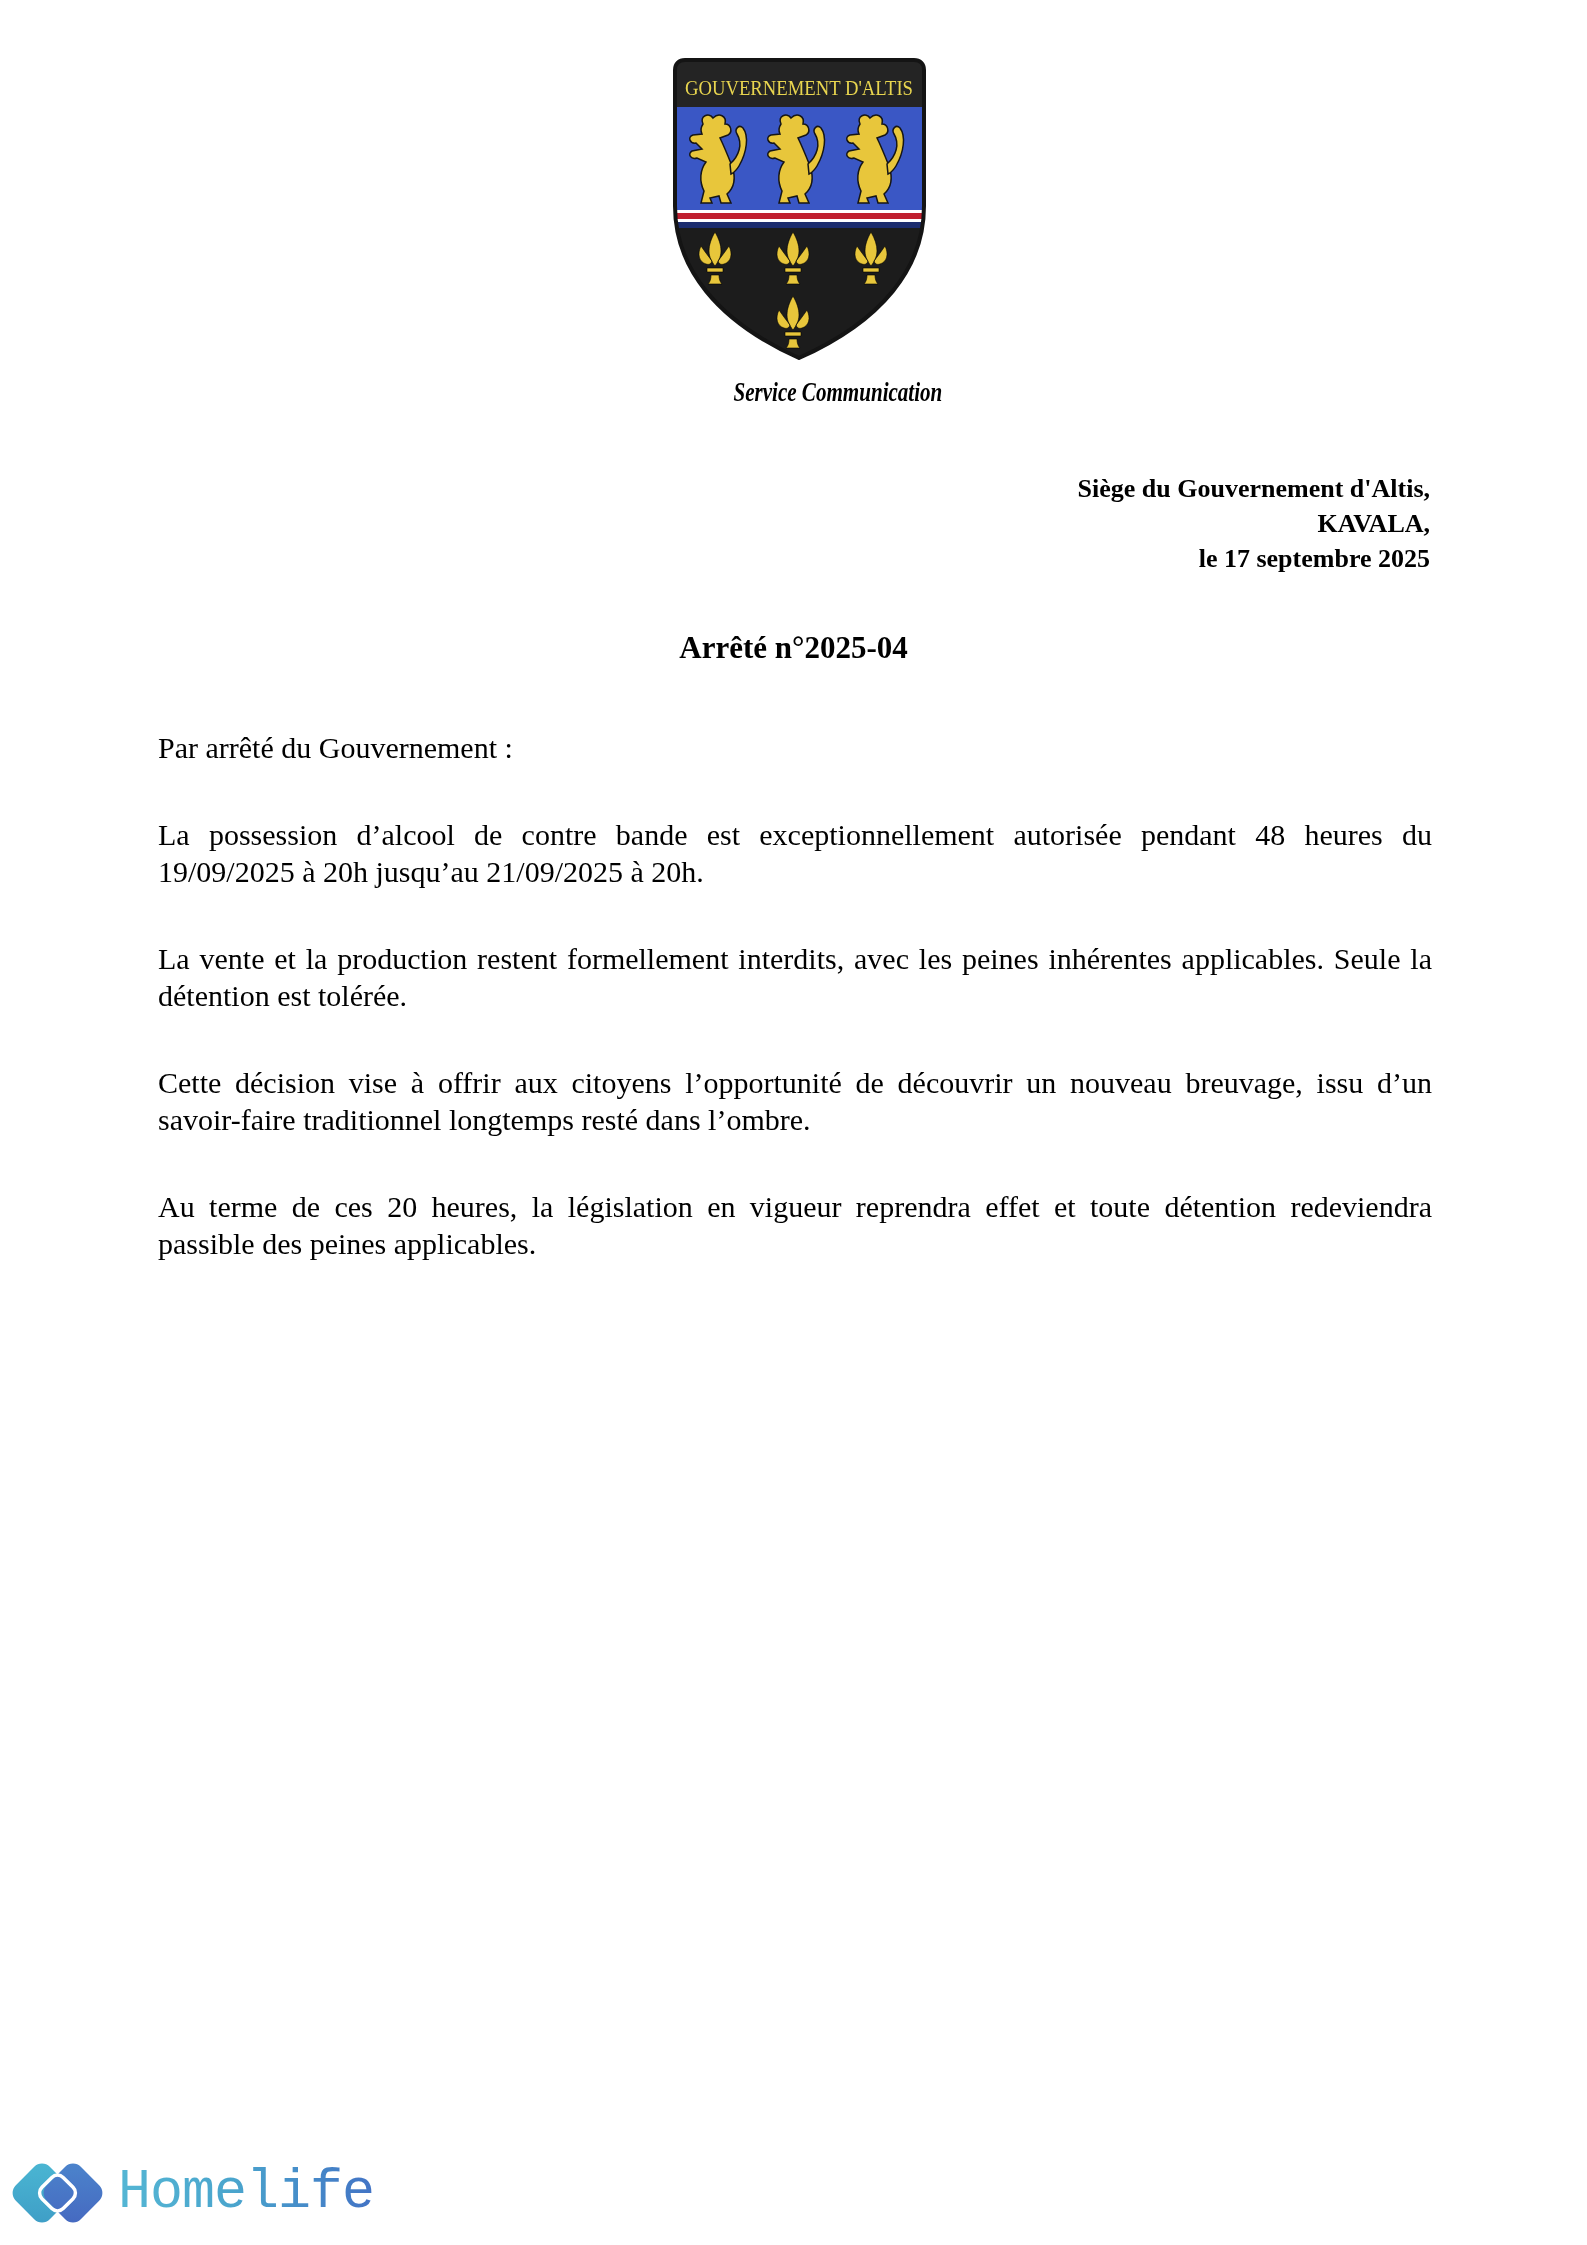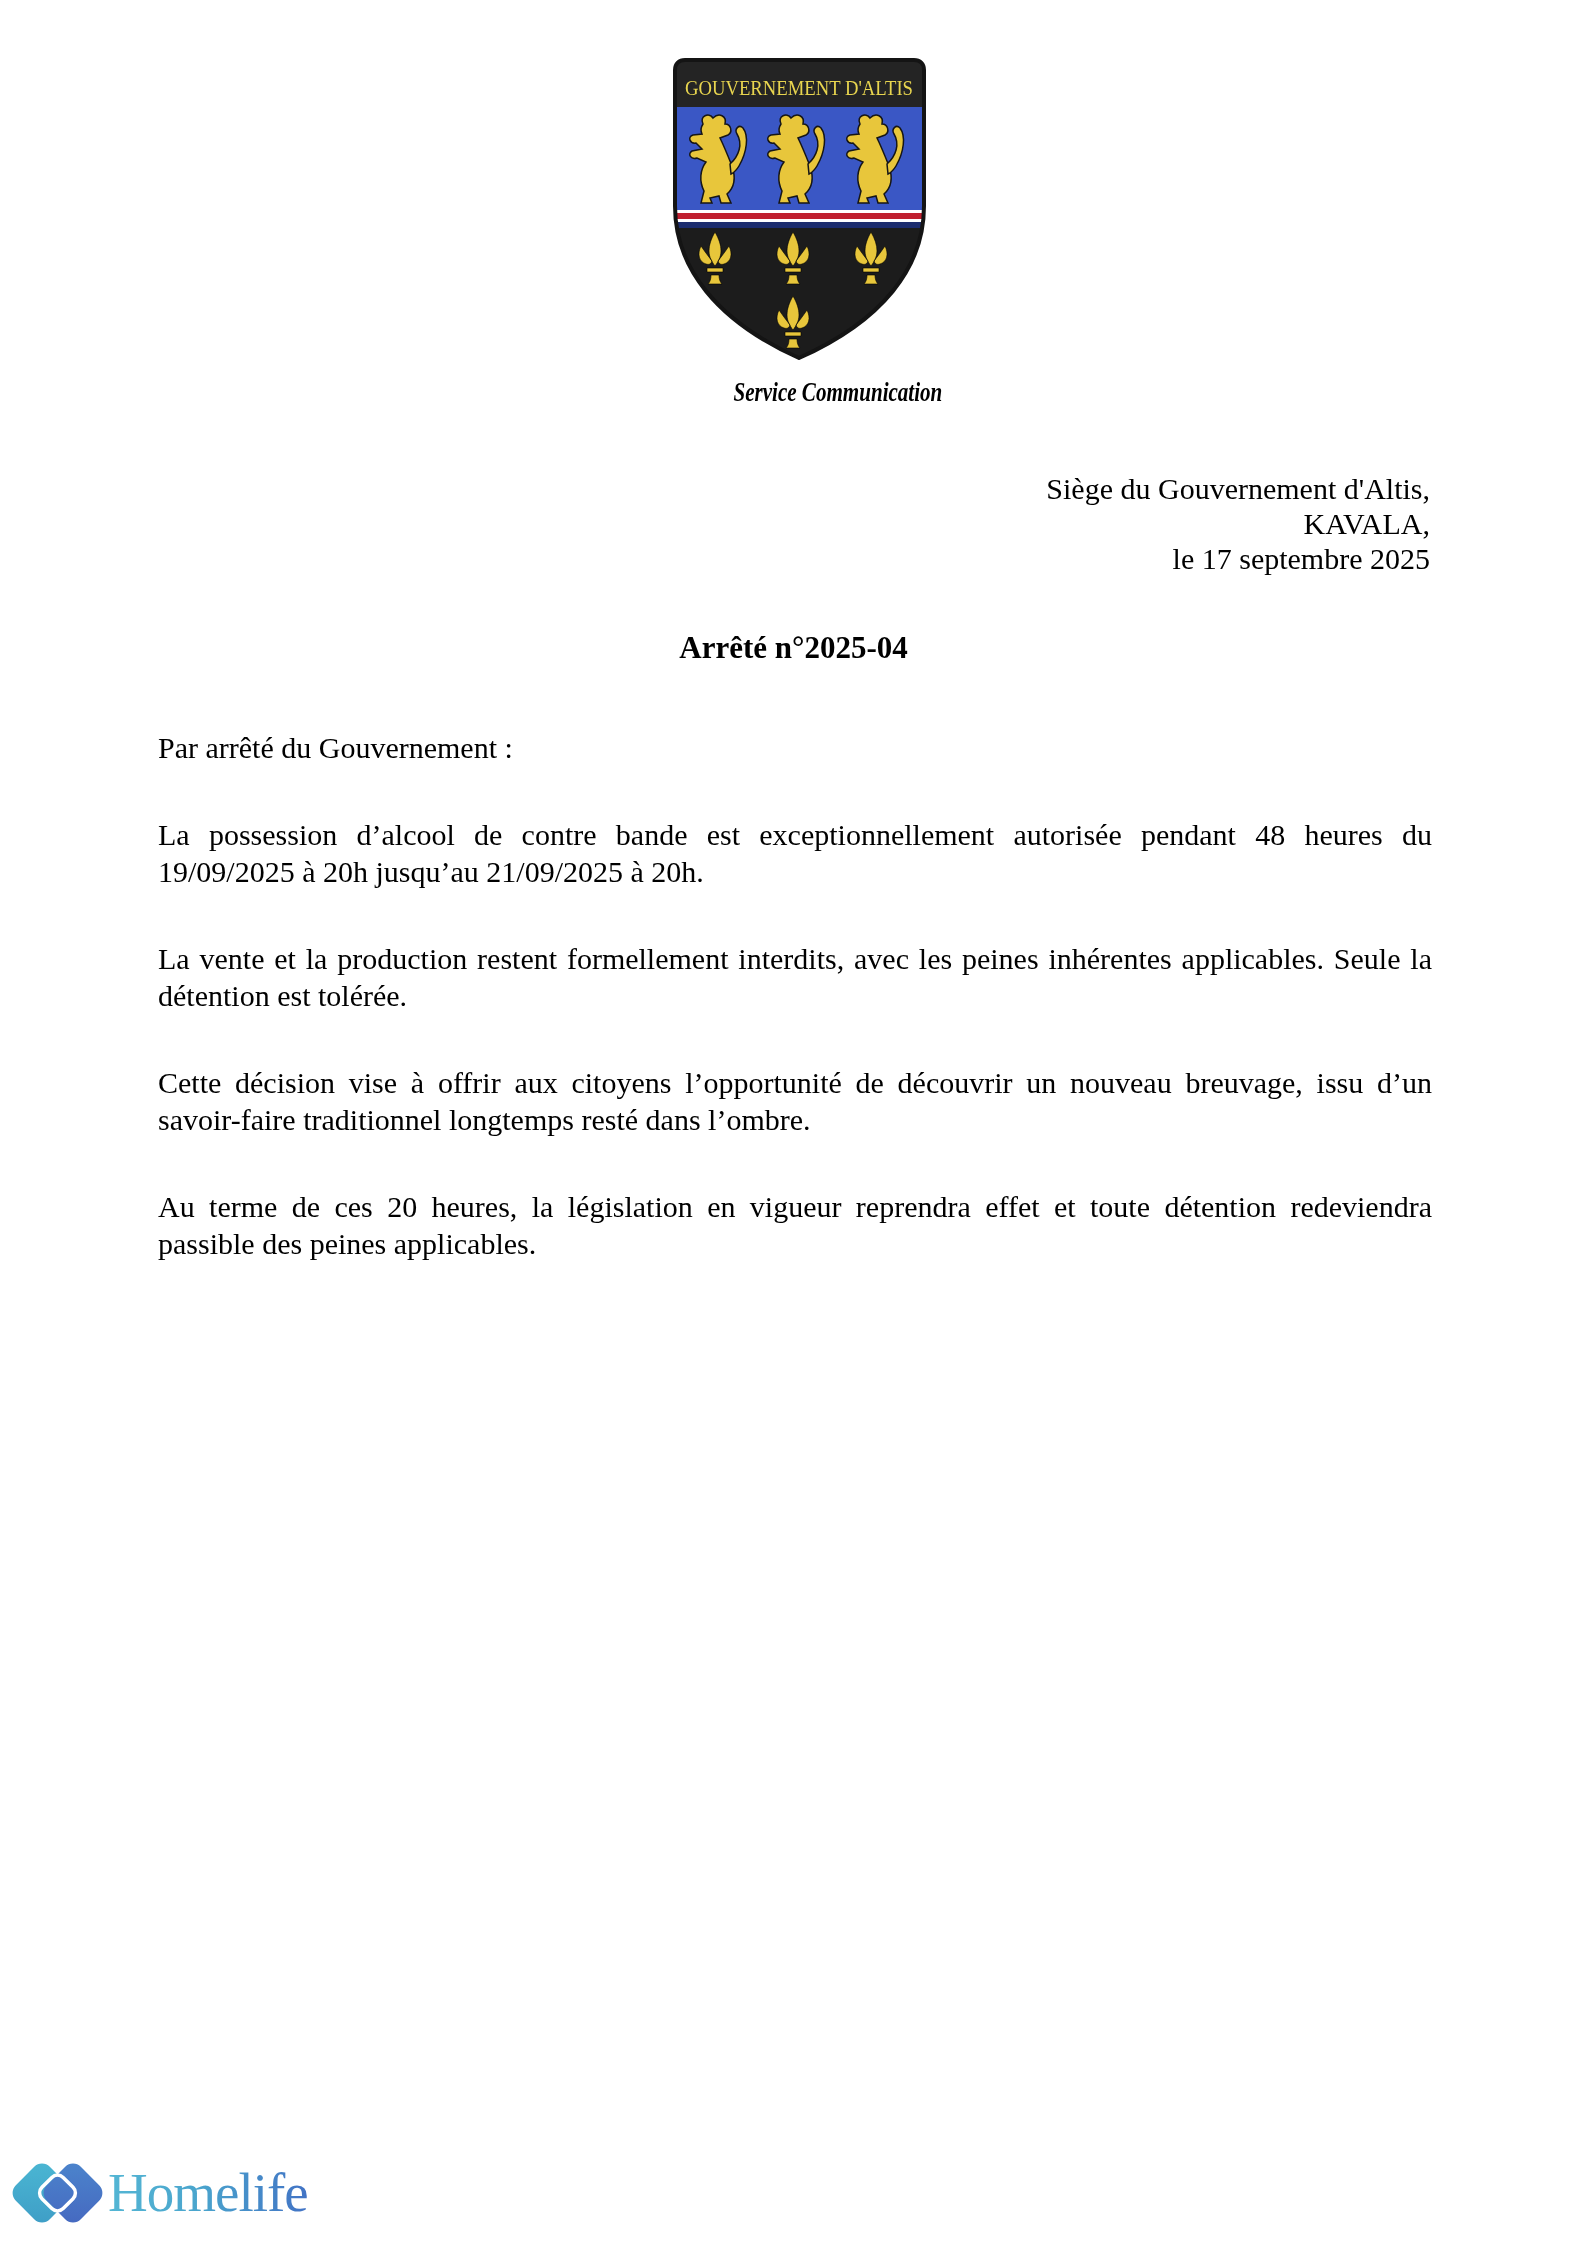--- a/index.html
+++ b/index.html
@@ -5,32 +5,32 @@
   html,body{margin:0;padding:0;}
   body{width:1587px;height:2245px;background:#ffffff;font-family:"Liberation Serif",serif;color:#000;}
   .page{position:relative;width:1587px;height:2245px;background:#fff;overflow:hidden;border-radius:13px;}
 
   .crest{position:absolute;top:58px;left:673px;width:253px;height:302px;}
   .crest-caption{position:absolute;top:377px;left:0;width:100%;text-align:center;
     font-weight:bold;font-style:italic;font-size:27px;line-height:30px;padding-left:44px;}
   .crest-caption .squeeze{display:inline-block;transform:scaleX(0.78);transform-origin:center;}
 
   .letterhead{position:absolute;top:471px;right:157px;text-align:right;
-    font-size:30px;line-height:35px;white-space:nowrap;}
+    font-size:26px;line-height:35px;white-space:nowrap;font-weight:bold;}
 
   .doc-title{position:absolute;top:629px;left:0;width:100%;text-align:center;
     font-size:31px;line-height:37px;font-weight:bold;}
 
   .body-text{position:absolute;top:729px;left:158px;width:1274px;
     font-size:30px;line-height:37px;}
   .body-text p{margin:0 0 50px 0;text-align:justify;}
   .body-text p.intro{text-align:left;}
 
   .footer-logo{position:absolute;left:10px;top:2152px;display:flex;align-items:center;}
-  .footer-logo .brand-text{margin-left:2px;font-family:Liberation Serif, serif;
+  .footer-logo .brand-text{margin-left:12px;font-family:Liberation Mono, monospace;
     font-size:55px;font-weight:400;letter-spacing:-1px;line-height:82px;
     background:linear-gradient(90deg,#54b6d4 0%,#4aa5cd 45%,#4273c5 100%);
     -webkit-background-clip:text;background-clip:text;color:transparent;}
 </style>
 </head>
 <body>
 
 <div class="page">
 
   <svg class="crest" width="253" height="302" viewBox="0 0 253 302" xmlns="http://www.w3.org/2000/svg">

